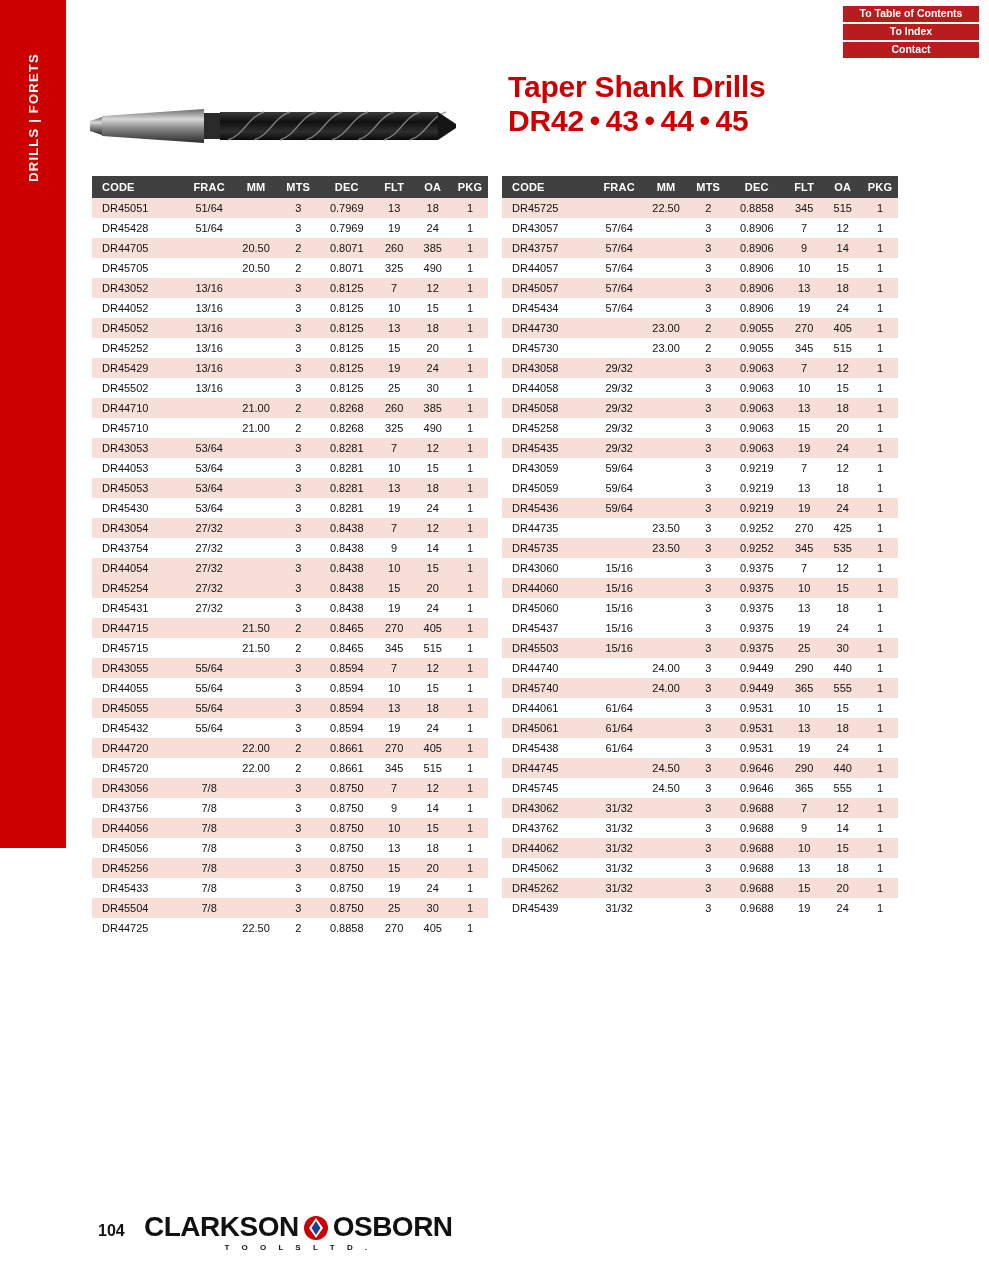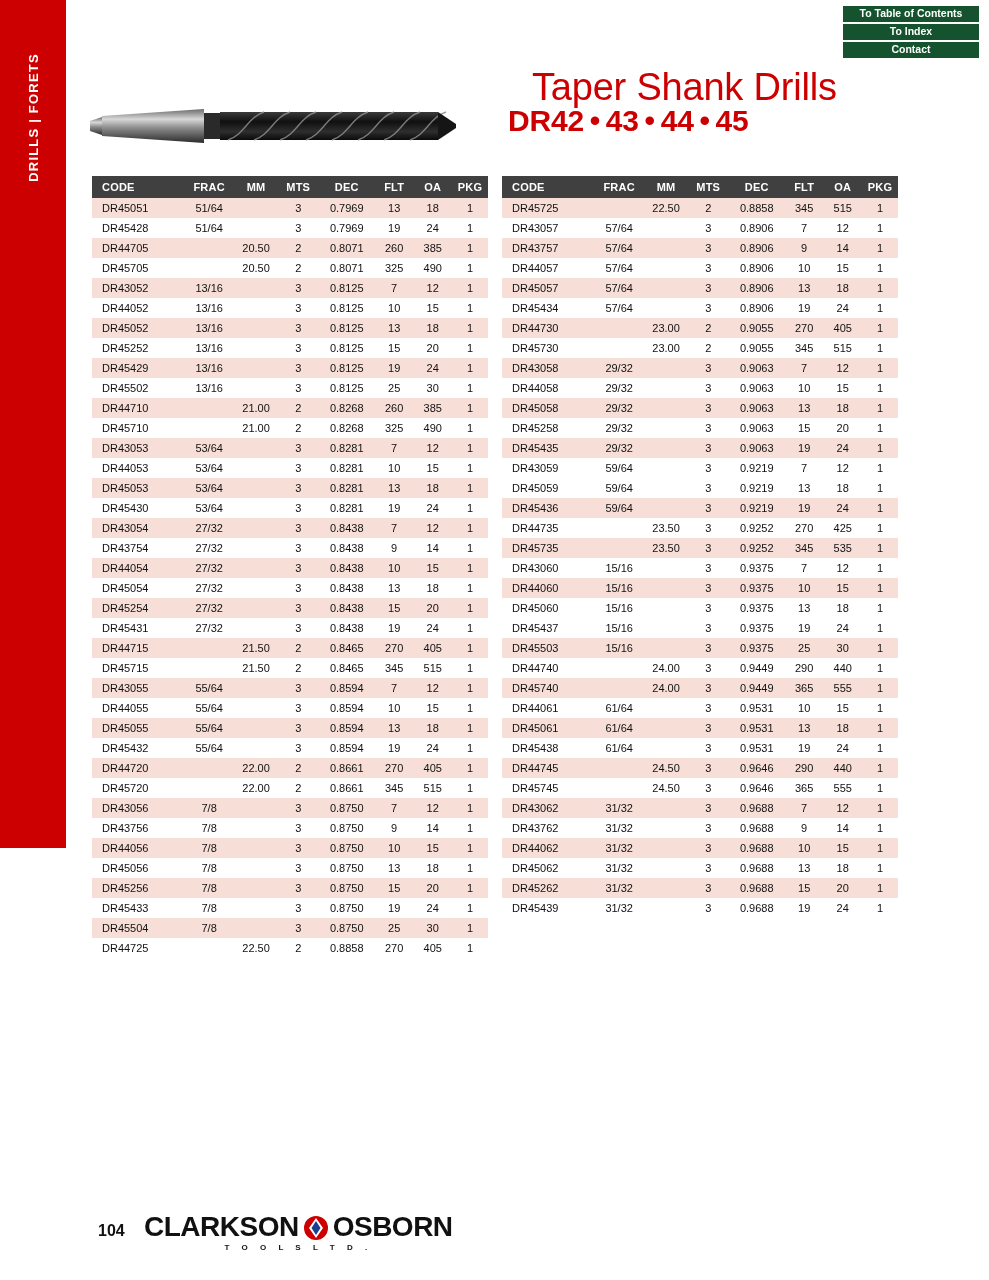--- a/index.html
+++ b/index.html
@@ -38,42 +38,41 @@
     white-space: nowrap;
   }
   
   .navbox {
     position: absolute;
     right: 10px;
     top: 6px;
     width: 136px;
   }
   .navbtn {
-    background: #14532d;
+    background: #b91c1c;
     color: #ffffff;
     font-size: 10.5px;
     font-weight: bold;
     text-align: center;
     padding: 2px 0 3px 0;
     margin-bottom: 2px;
     line-height: 11px;
   }
   
   .title-block {
     position: absolute;
     left: 508px;
     top: 70px;
     color: #cc0000;
   }
   .title-1 {
-    font-size: 38px;
-    font-weight: normal;
+    font-size: 30px;
+    font-weight: bold;
     line-height: 34px;
     letter-spacing: -0.2px;
-    margin-left: 24px;
   }
   .title-2 {
     font-size: 30px;
     font-weight: bold;
     line-height: 34px;
     letter-spacing: -0.2px;
   }
   
   .drill-art {
     position: absolute;
@@ -428,30 +427,20 @@
         <tr class="alt">
           <td class="c-code">DR44054</td>
           <td class="c-frac">27/32</td>
           <td class="c-mm"></td>
           <td class="c-mts">3</td>
           <td class="c-dec">0.8438</td>
           <td class="c-flt">10</td>
           <td class="c-oa">15</td>
           <td class="c-pkg">1</td>
         </tr>
-        <tr>
-          <td class="c-code">DR45054</td>
-          <td class="c-frac">27/32</td>
-          <td class="c-mm"></td>
-          <td class="c-mts">3</td>
-          <td class="c-dec">0.8438</td>
-          <td class="c-flt">13</td>
-          <td class="c-oa">18</td>
-          <td class="c-pkg">1</td>
-        </tr>
         <tr class="alt">
           <td class="c-code">DR45254</td>
           <td class="c-frac">27/32</td>
           <td class="c-mm"></td>
           <td class="c-mts">3</td>
           <td class="c-dec">0.8438</td>
           <td class="c-flt">15</td>
           <td class="c-oa">20</td>
           <td class="c-pkg">1</td>
         </tr>

